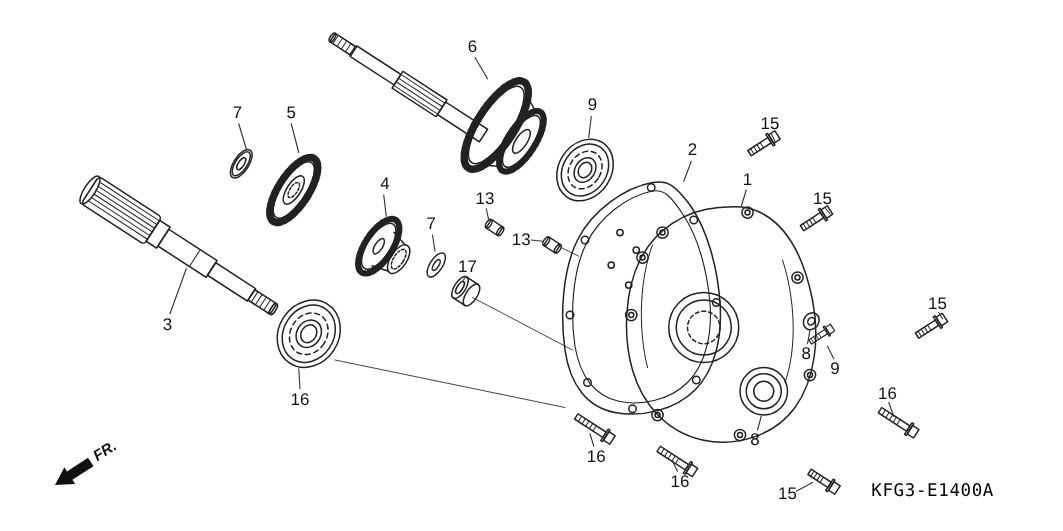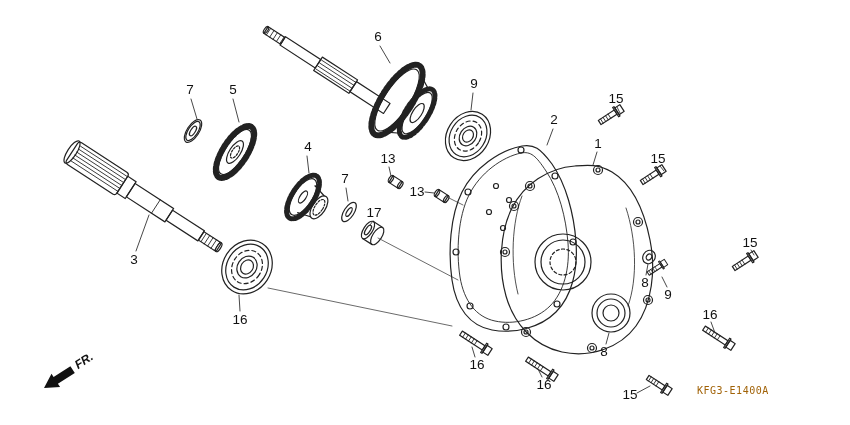--- a/index.html
+++ b/index.html
@@ -7,21 +7,21 @@
   .stage{position:relative;width:850px;height:425px;background:#fff}
   .stage svg{position:absolute;left:0;top:0}
   #callout-layer{position:absolute;left:0;top:0;width:850px;height:425px}
   .callout{
     position:absolute;transform:translate(-50%,-50%);
     font-family:"Liberation Sans",sans-serif;font-size:13.5px;color:#111;
     line-height:1;white-space:nowrap;
   }
   .code{
     position:absolute;left:697px;top:385px;
-    font-family:"DejaVu Sans Mono",monospace;font-size:10px;color:#a16207;
+    font-family:"DejaVu Sans Mono",monospace;font-size:14px;color:#000000;
     letter-spacing:.5px;
   }
   #leader-lines line{stroke:#333;stroke-width:.9}
   .fr-text{font-family:"Liberation Sans",sans-serif;font-size:12px;font-weight:700;font-style:italic;fill:#111;stroke:none}
 </style>
 </head>
 <body>
 
 <div class="stage">
 

